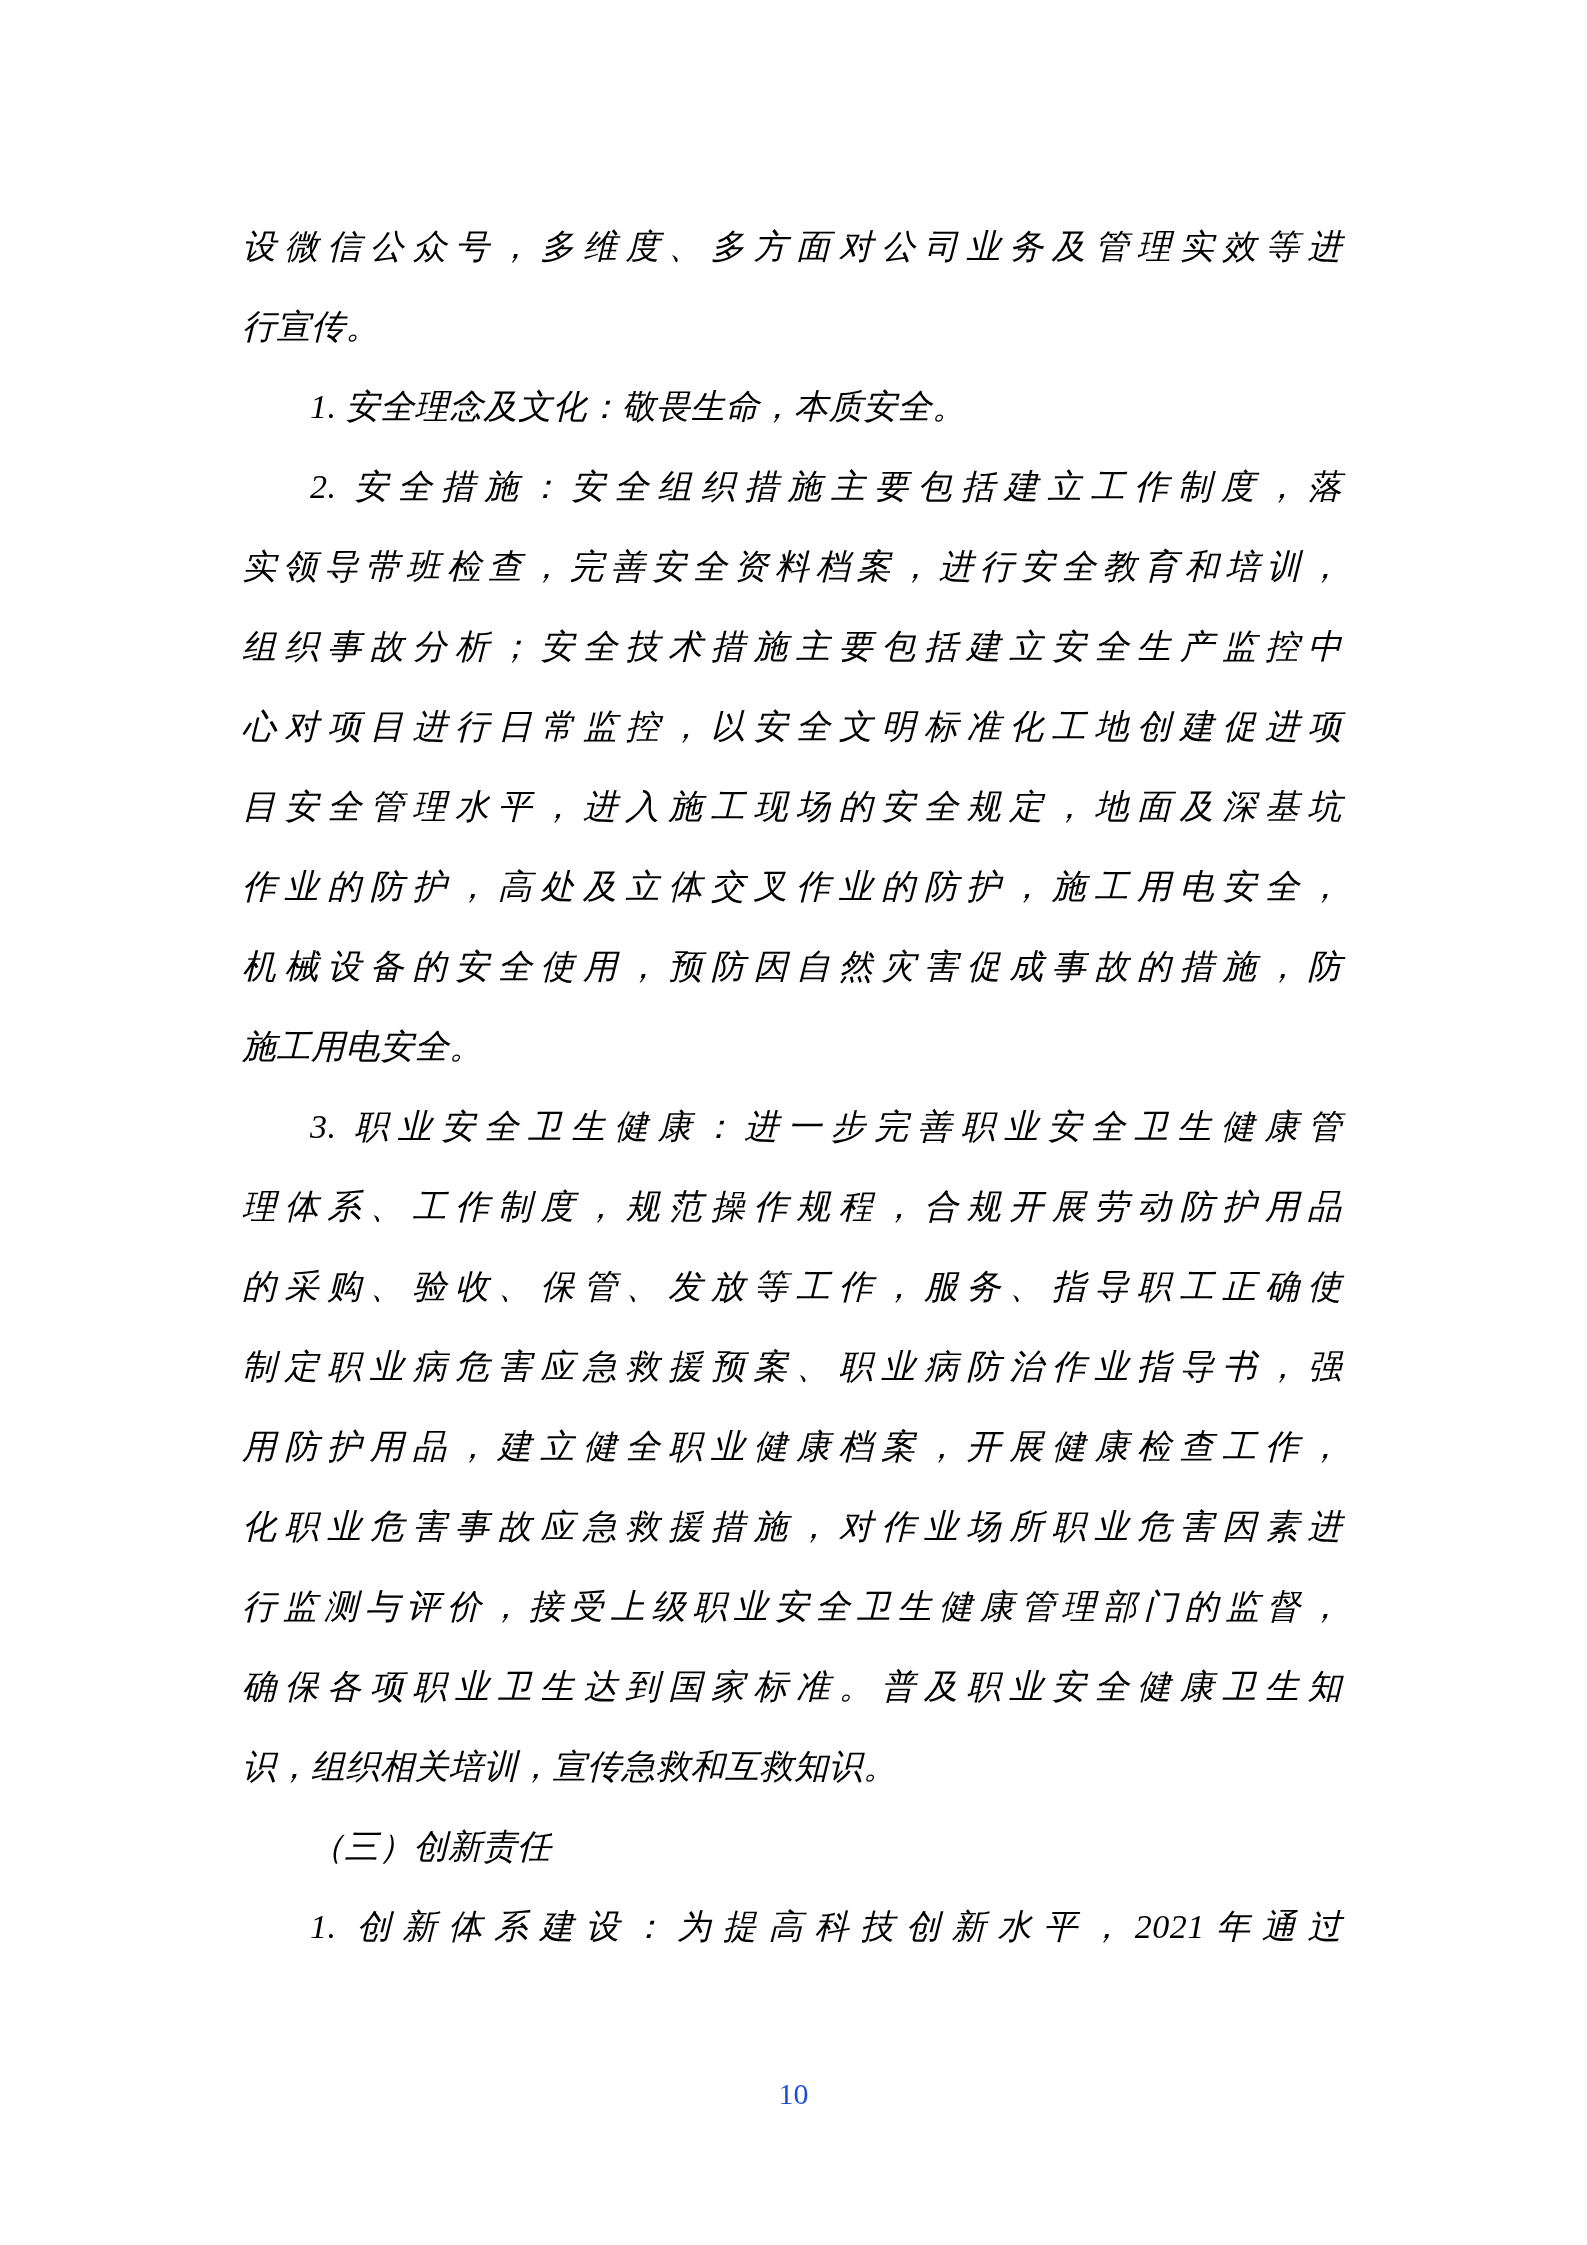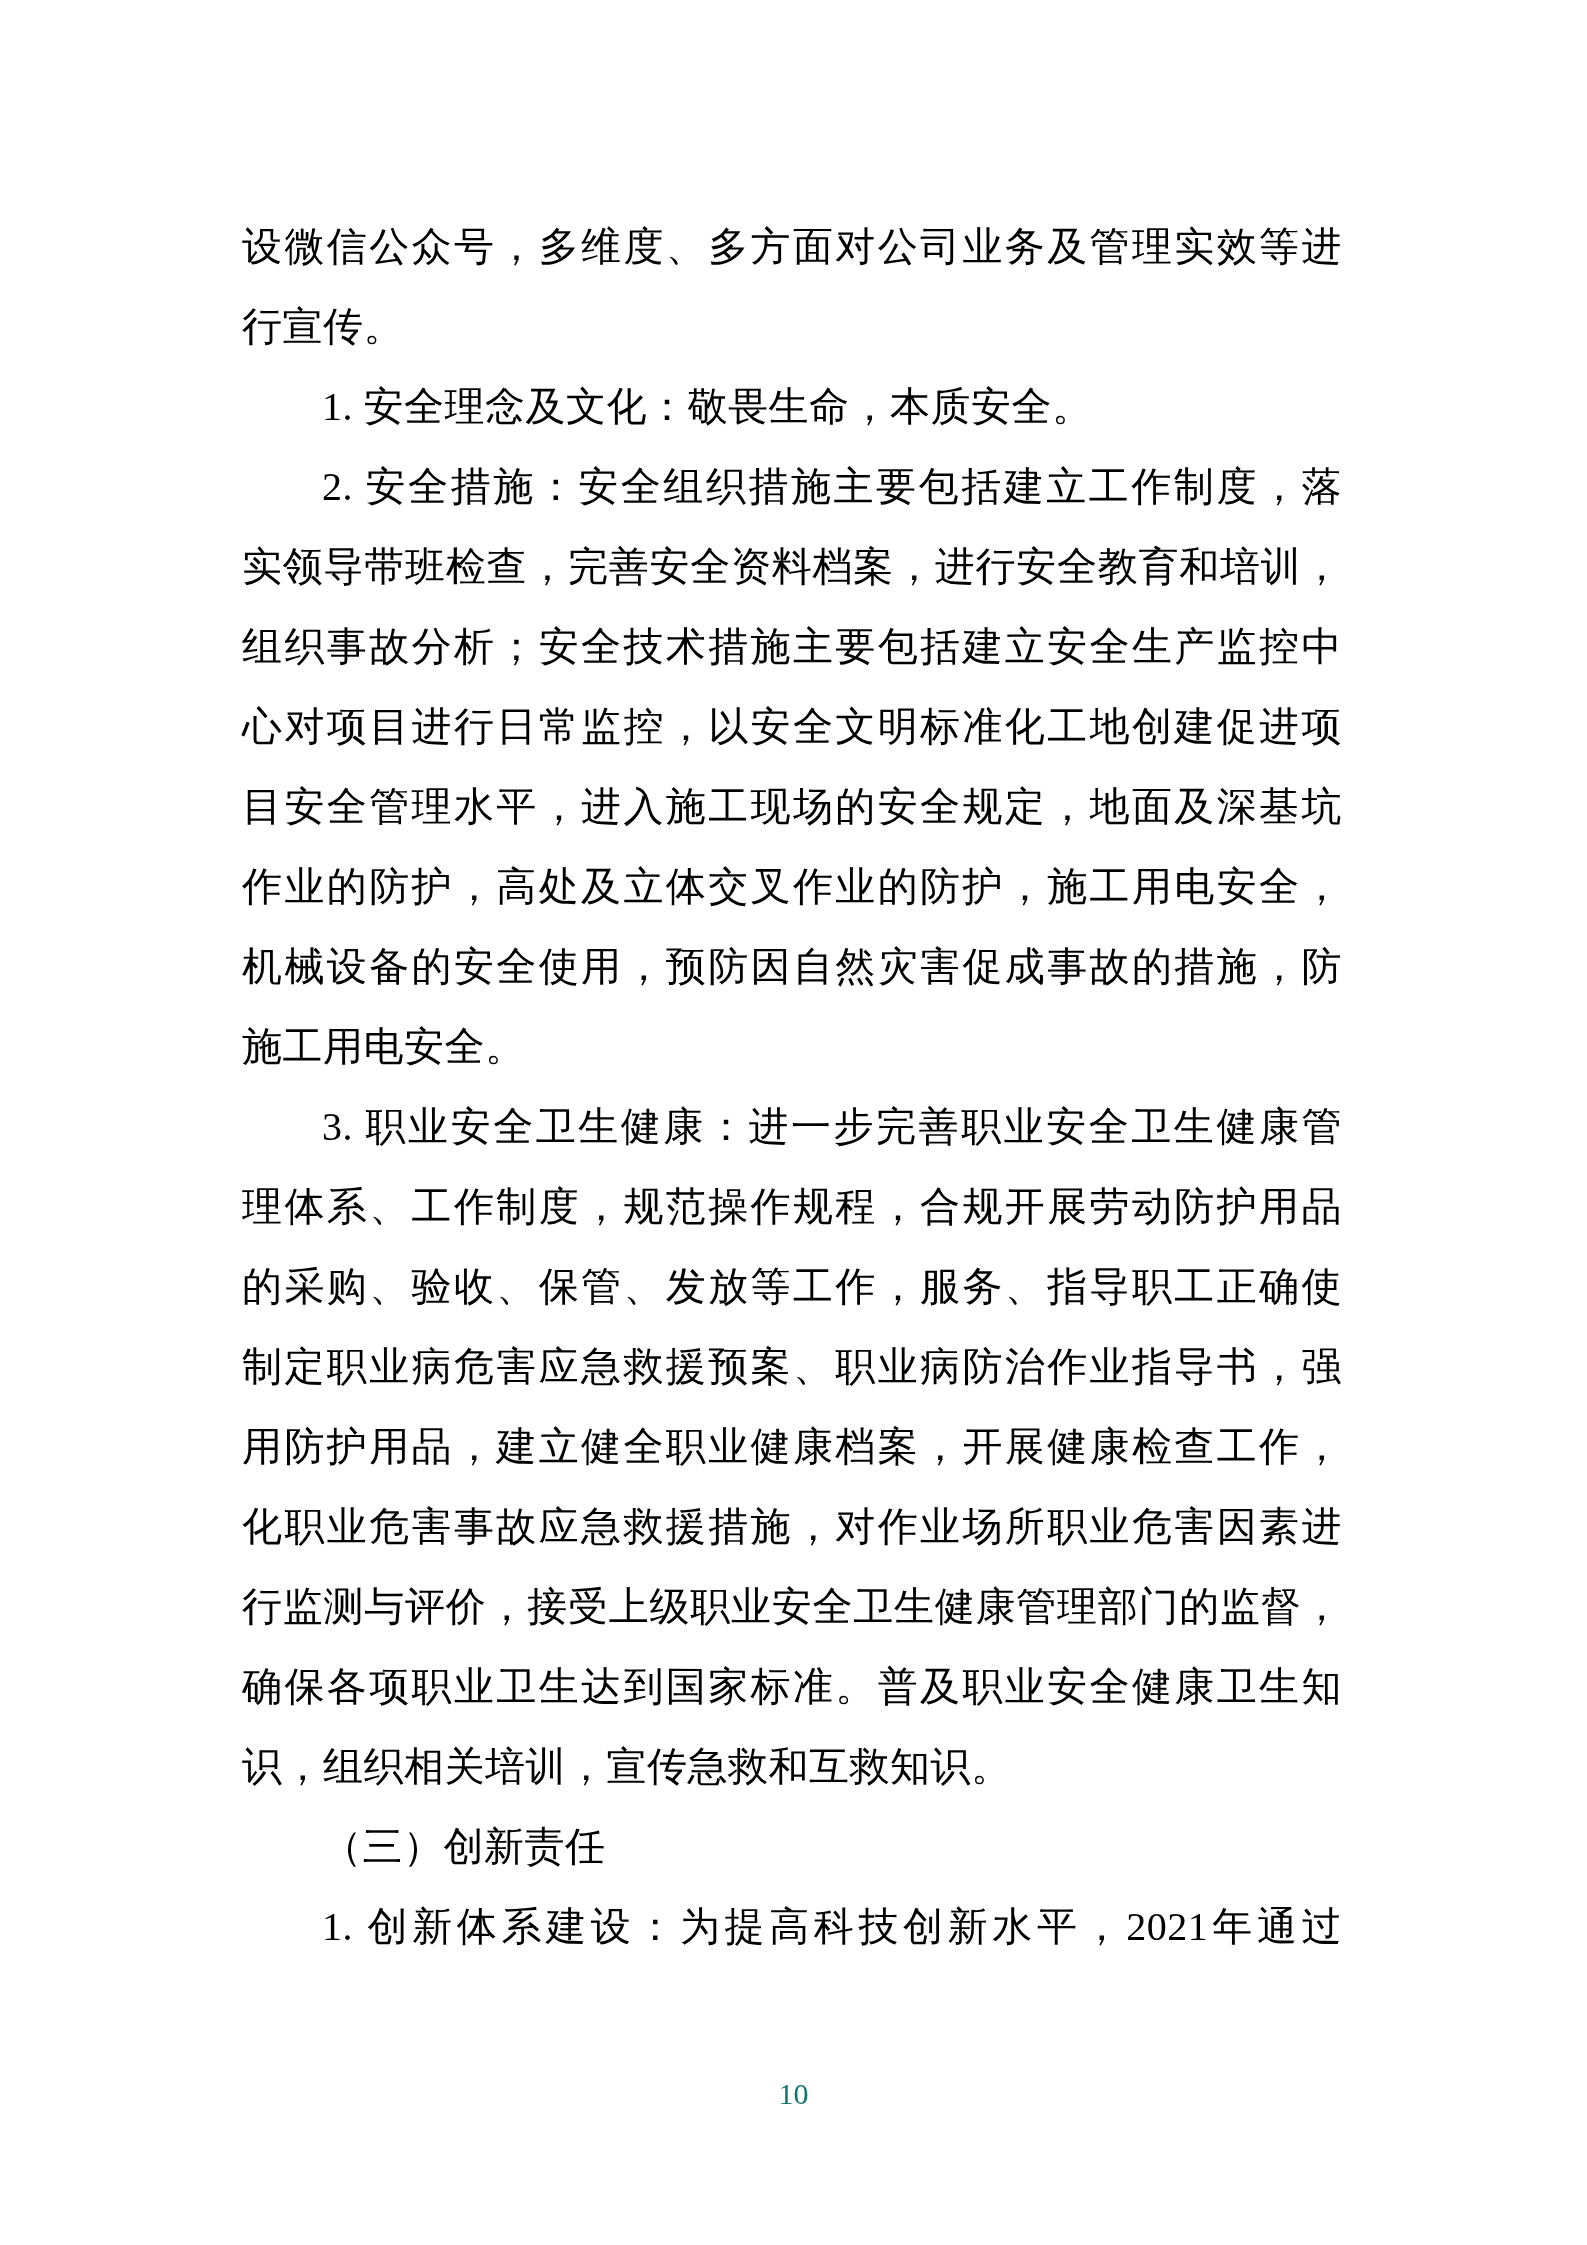--- a/index.html
+++ b/index.html
@@ -18,42 +18,43 @@
   }
   .text-block {
     position: absolute;
     left: 242px;
     top: 207px;
     width: 1100px;
   }
   .line {
     height: 80px;
     line-height: 80px;
-    font-size: 40px;
+    font-size: 34px;
     white-space: normal;
     text-align: left;
     text-align-last: left;
     letter-spacing: 0.5px;
+    font-style: italic;
   }
   .line.fill {
     text-align: justify;
     text-align-last: justify;
   }
   .line.indent {
     text-indent: 2em;
   }
   .page-number {
     position: absolute;
     top: 2078px;
     left: 0;
     width: 100%;
     text-align: center;
     font-size: 30px;
     line-height: 32px;
-    color: #0f766e;
+    color: #1d4ed8;
   }
 </style>
 </head>
 <body>
 
 <div class="page">
   <div class="text-block">
       <div class="line fill">设微信公众号，多维度、多方面对公司业务及管理实效等进</div>
       <div class="line">行宣传。</div>
       <div class="line indent">1. 安全理念及文化：敬畏生命，本质安全。</div>

